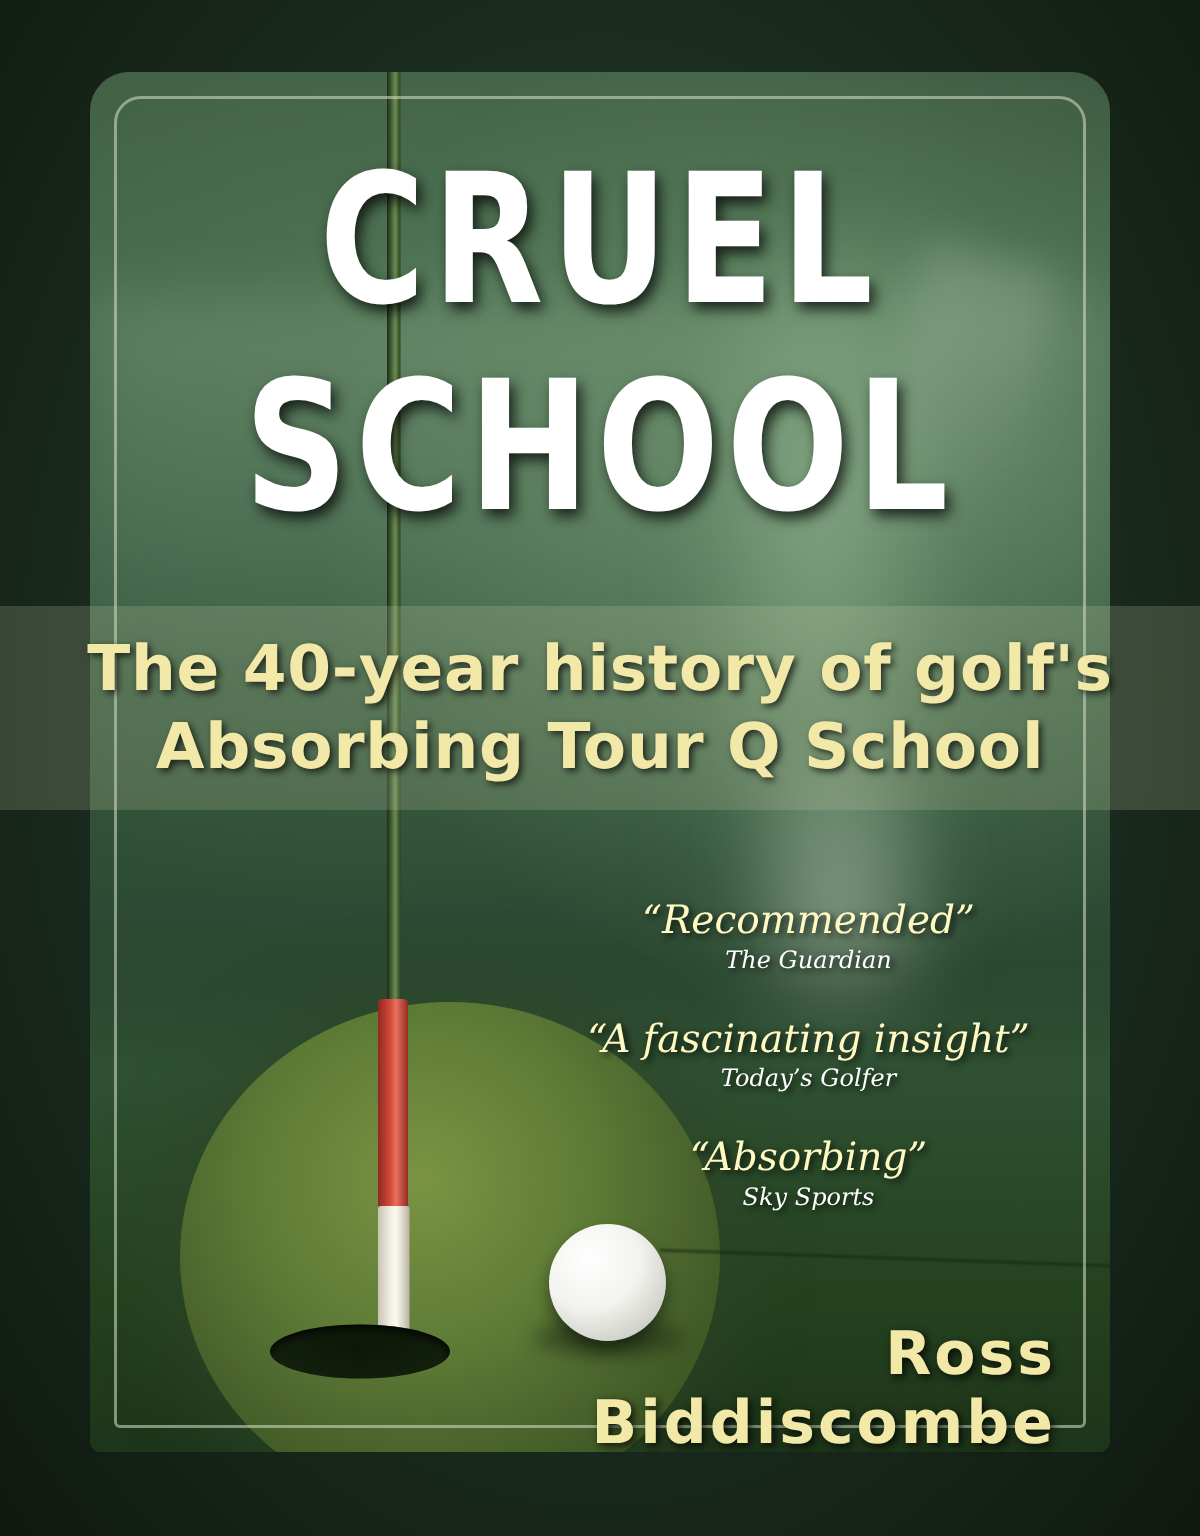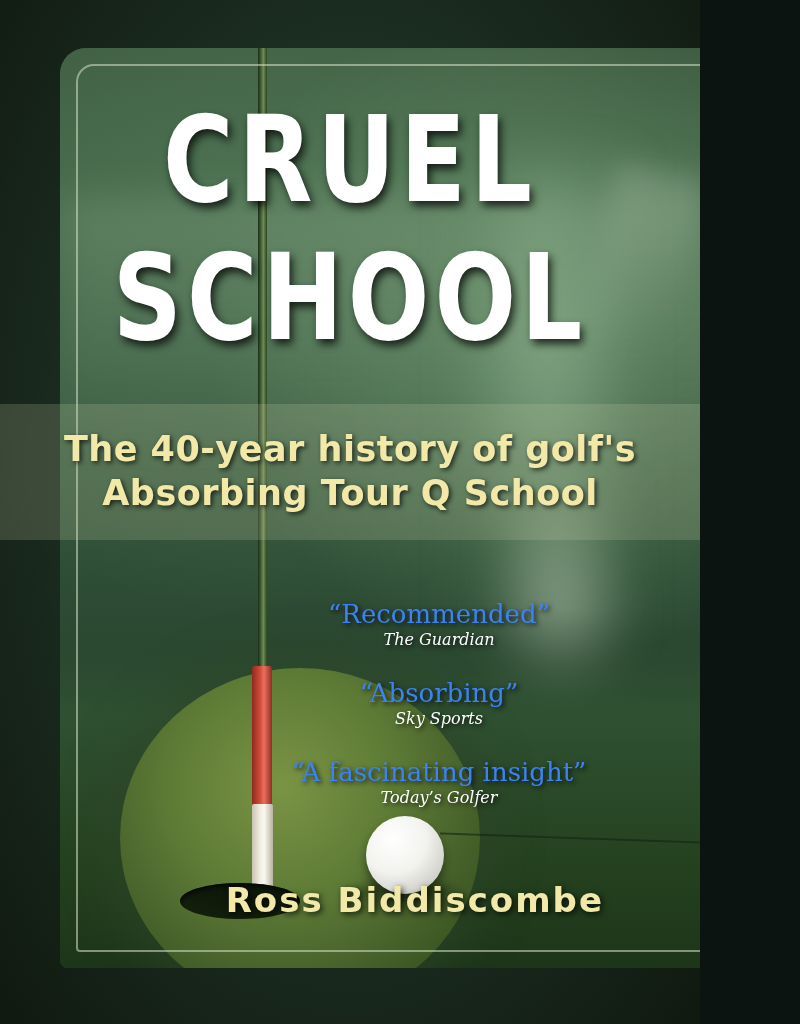--- a/index.html
+++ b/index.html
@@ -10,21 +10,21 @@
   body {
     width: 800px;
     height: 1024px;
     overflow: hidden;
     font-family: "Liberation Sans", sans-serif;
   }
 
   
   .cover {
     position: relative;
-    width: 700px;
+    width: 800px;
     height: 1024px;
     background: #16271c;
     overflow: hidden;
   }
 
   
   .cover-bg {
     position: absolute;
     inset: 0;
     background:
@@ -228,63 +228,64 @@
     background: rgba(205,210,170,0.20);
     z-index: 10;
     display: flex;
     flex-direction: column;
     align-items: center;
     justify-content: center;
   }
   .subtitle-line {
     font-family: "DejaVu Sans", sans-serif;
     font-weight: bold;
-    font-size: 35px;
+    font-size: 42px;
     color: #f2e9a8;
     letter-spacing: 0.5px;
     text-shadow: 2px 2px 5px rgba(0,0,0,0.7);
     line-height: 1.25;
   }
 
   
   .blurbs {
     position: absolute;
     right: 96px;
     top: 600px;
     width: 330px;
     text-align: center;
     z-index: 10;
   }
   .blurb { margin-bottom: 30px; }
   .blurb-quote {
     font-family: "DejaVu Serif", serif;
     font-size: 26px;
-    color: #3b82f6;
+    color: #fef9c3;
     text-shadow: 2px 2px 5px rgba(0,0,0,0.8);
     line-height: 1.15;
+    font-style: italic;
   }
   .blurb-source {
     font-family: "DejaVu Serif", serif;
     font-style: italic;
     font-size: 16px;
     color: #ffffff;
     text-shadow: 2px 2px 5px rgba(0,0,0,0.8);
     line-height: 1.2;
   }
 
   
   .author {
     position: absolute;
     right: 96px;
     top: 880px;
     width: 380px;
     text-align: right;
     font-family: "DejaVu Sans", sans-serif;
     font-weight: bold;
-    font-size: 34px;
+    font-size: 40px;
     letter-spacing: 2px;
     color: #f2e9a8;
     text-shadow: 2px 2px 6px rgba(0,0,0,0.8);
     z-index: 10;
   }
 </style>
 </head>
 <body>
 
 <div class="cover">
@@ -320,23 +321,23 @@
     <div class="subtitle-line">The 40-year history of golf's</div>
     <div class="subtitle-line">Absorbing Tour Q School</div>
   </div>
 
   <div class="blurbs">
     <div class="blurb">
       <div class="blurb-quote">“Recommended”</div>
       <div class="blurb-source">The Guardian</div>
     </div>
     <div class="blurb">
+      <div class="blurb-quote">“A fascinating insight”</div>
+      <div class="blurb-source">Today’s Golfer</div>
+    </div>
+    <div class="blurb">
       <div class="blurb-quote">“Absorbing”</div>
       <div class="blurb-source">Sky Sports</div>
     </div>
-    <div class="blurb">
-      <div class="blurb-quote">“A fascinating insight”</div>
-      <div class="blurb-source">Today’s Golfer</div>
-    </div>
   </div>
 
   <div class="author">Ross Biddiscombe</div>
 </div>
 
 </body></html>

